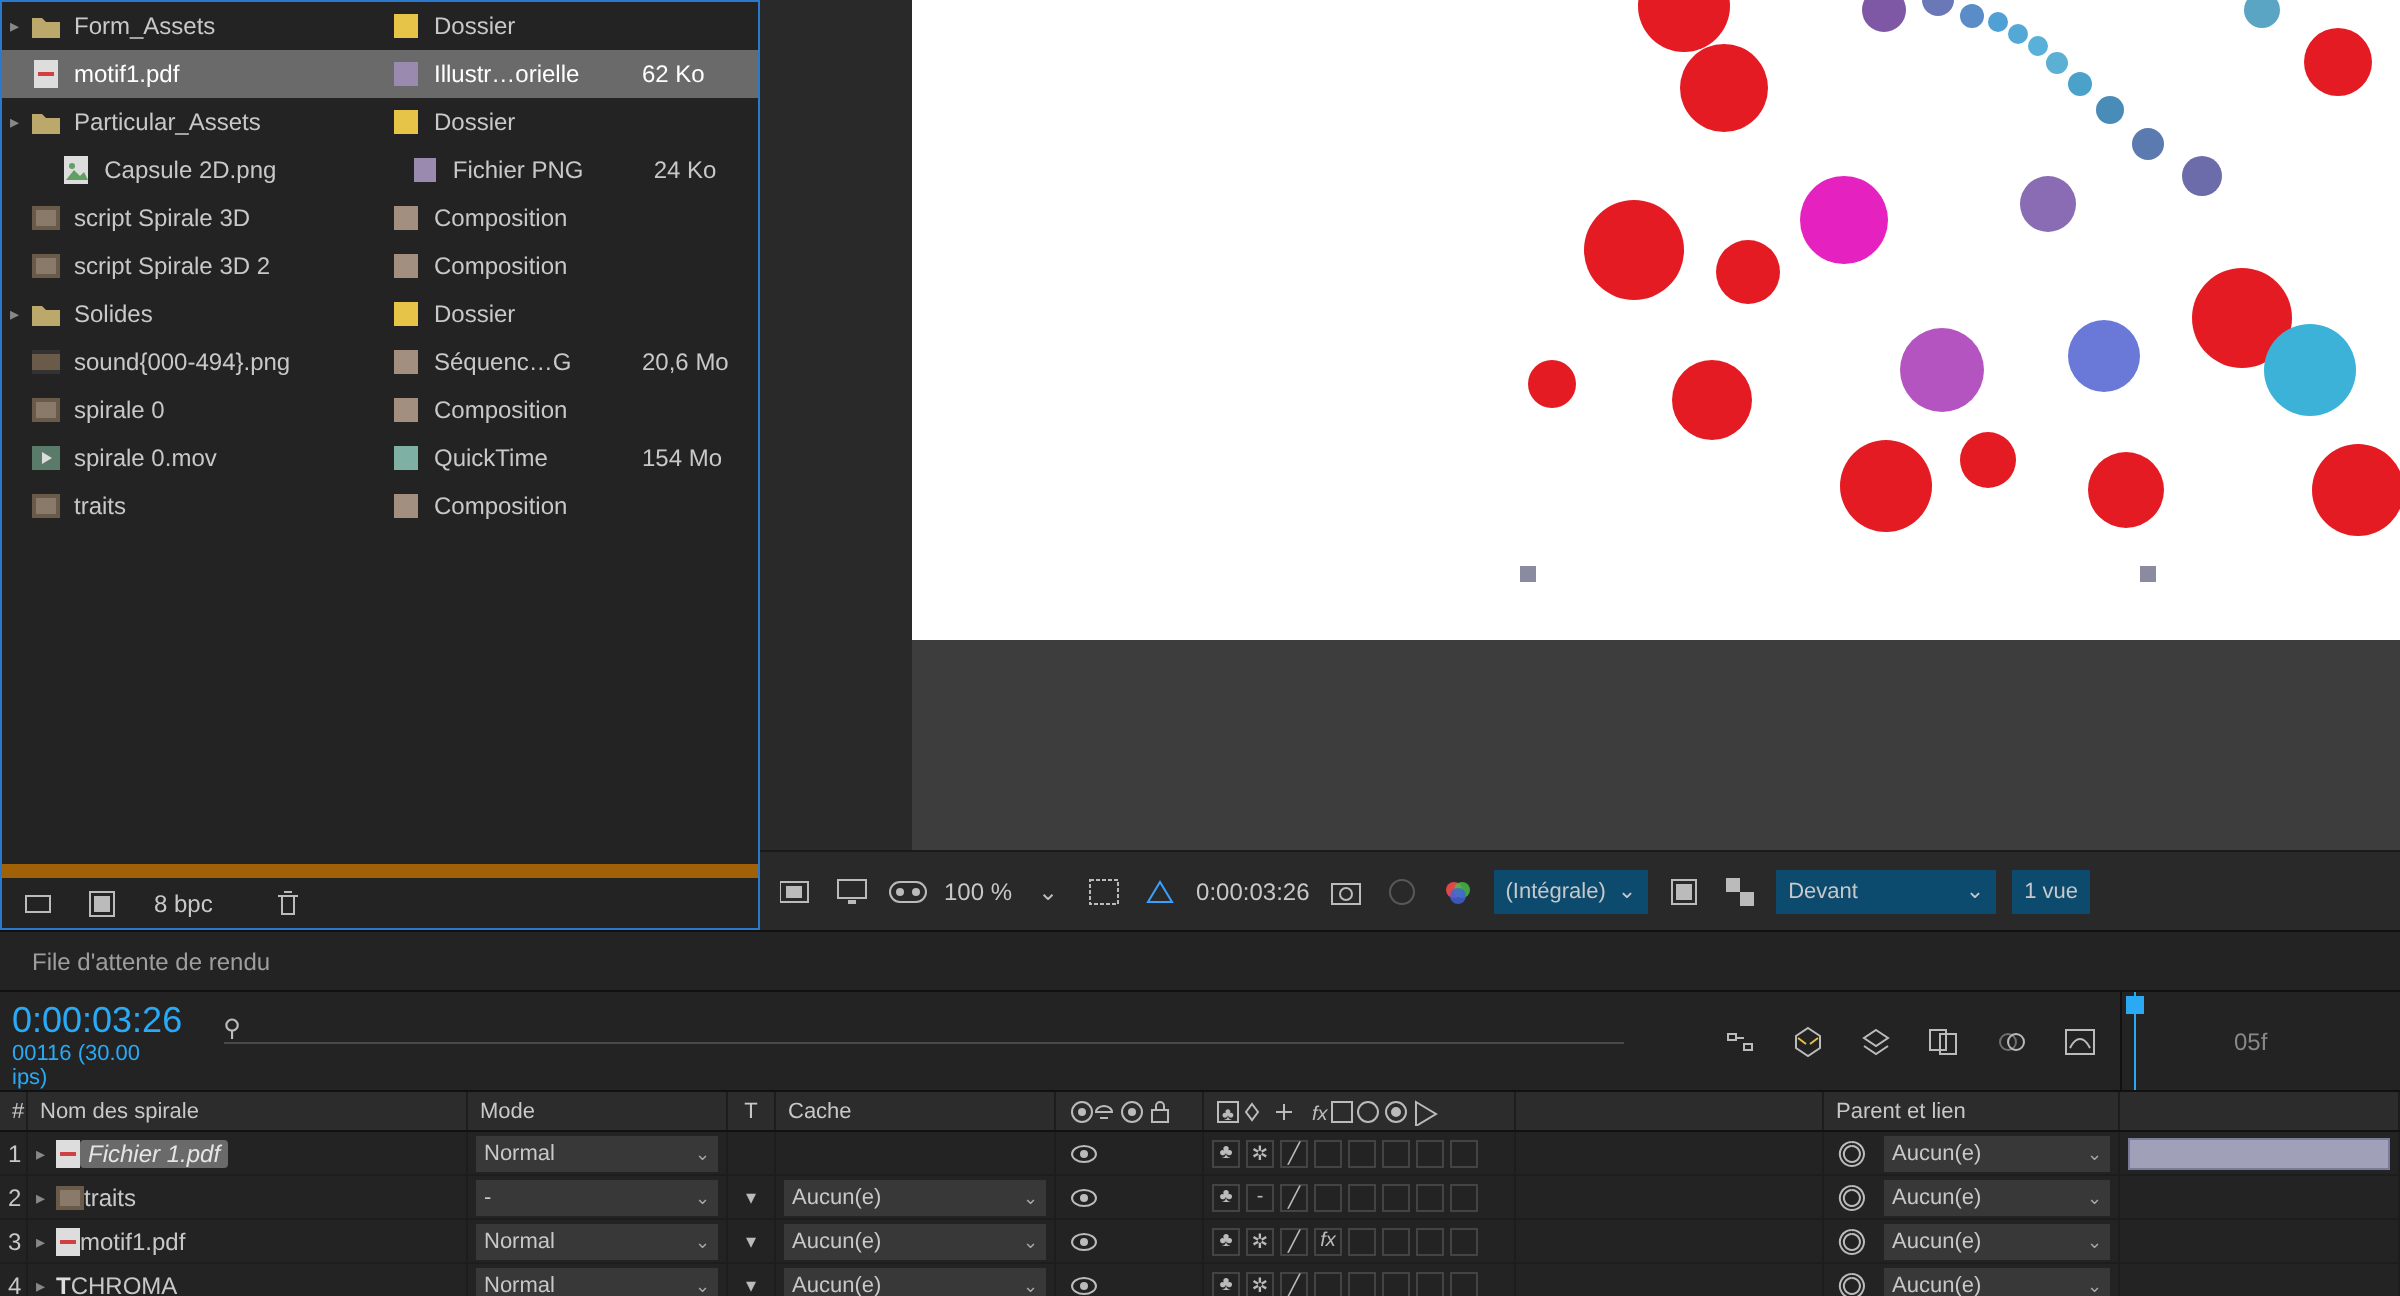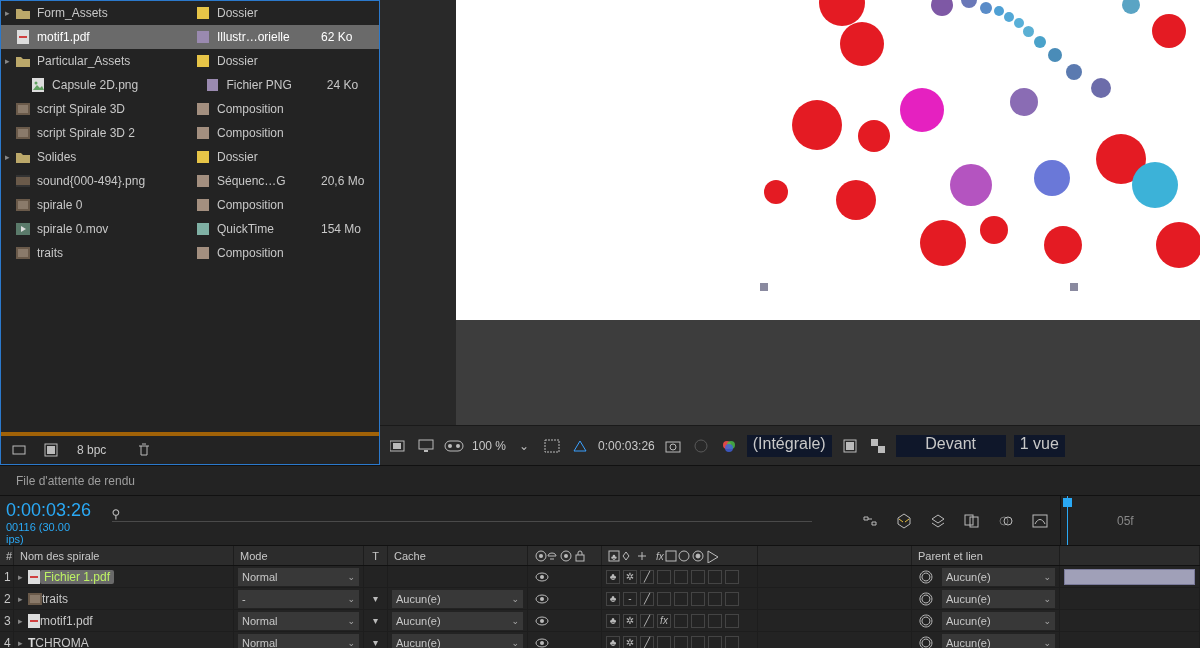--- a/index.html
+++ b/index.html
@@ -7,30 +7,30 @@
 
   .project-panel { position: absolute; left: 0; top: 0; width: 380px; height: 465px; background: #232323; border: 1px solid #2b79cc; }
   .project-list { width: 100%; }
   .project-row { display: flex; align-items: center; height: 24px; padding-left: 4px; }
   .project-row.selected { background: #6a6a6a; color: #fff; }
   .project-row .file-icon { width: 16px; height: 16px; margin-right: 6px; display: inline-flex; align-items: center; justify-content: center; }
   .project-row .name { width: 156px; white-space: nowrap; overflow: hidden; text-overflow: ellipsis; }
   .project-row .swatch { width: 12px; height: 12px; margin: 0 8px 0 4px; }
   .project-row .type { width: 104px; white-space: nowrap; overflow: hidden; text-overflow: ellipsis; }
   .project-row .size { width: 54px; }
-  .project-footer { position: absolute; bottom: 0; left: 0; right: 0; height: 32px; border-top: 4px solid #a16207; display: flex; align-items: center; padding: 0 8px; gap: 12px; }
+  .project-footer { position: absolute; bottom: 0; left: 0; right: 0; height: 32px; border-top: 7px solid #a16207; display: flex; align-items: center; padding: 0 8px; gap: 12px; }
   .project-footer .bpc { margin-left: 4px; }
 
   .comp-panel { position: absolute; left: 380px; top: 0; right: 0; height: 465px; background: #292929; }
   .canvas-area { position: absolute; left: 76px; top: 0; right: 0; bottom: 40px; background: #3d3d3d; }
   .white-canvas { position: absolute; left: 0; top: 0; right: 0; height: 320px; background: #fff; overflow: hidden; }
   .circle { position: absolute; border-radius: 50%; }
   .handle { position: absolute; width: 8px; height: 8px; background: #8a8aa0; }
   .comp-toolbar { position: absolute; left: 0; right: 0; bottom: 0; height: 40px; background: #292929; border-top: 1px solid #1a1a1a; display: flex; align-items: center; padding: 0 8px; gap: 8px; }
-  .comp-toolbar select, .comp-toolbar .sel { background: #0f172a; color: #c8c8c8; border: none; height: 22px; padding: 0 6px; font-size: 16px; flex-direction: column; }
+  .comp-toolbar select, .comp-toolbar .sel { background: #0c4a6e; color: #c8c8c8; border: none; height: 22px; padding: 0 6px; font-size: 11px; }
   .tbtn { width: 20px; height: 20px; display: inline-flex; align-items: center; justify-content: center; color: #bcbcbc; }
   .tbtn.active { color: #3aa0ff; }
 
   .timeline-panel { position: absolute; left: 0; right: 0; top: 465px; bottom: 0; background: #232323; border-top: 1px solid #111; }
   .tl-tabs { display: flex; align-items: center; height: 30px; border-bottom: 1px solid #111; padding: 0 4px; gap: 20px; }
   .tl-tab { padding: 0 12px; color: #9e9e9e; height: 100%; display: flex; align-items: center; gap: 8px; }
   .tl-tab.active { color: #e8e8e8; border-bottom: 2px solid #e8e8e8; }
   .tl-tab .close { color: #888; }
   .tl-header { display: flex; height: 50px; border-bottom: 1px solid #111; }
   .tl-time { width: 92px; padding: 4px 6px; }
@@ -52,21 +52,21 @@
   .c-cache { width: 140px; text-align: center; }
   .c-vis { width: 74px; }
   .c-switches { width: 156px; }
   .c-empty { flex: 1; }
   .c-parent { width: 148px; }
   .c-track { width: 140px; }
 
   .tl-row { display: flex; height: 22px; font-size: 12px; border-bottom: 1px solid #1d1d1d; }
   .tl-row > div { border-right: 1px solid #1d1d1d; display: flex; align-items: center; padding: 0 4px; }
   .tl-row .layer-label { display: flex; align-items: center; gap: 6px; white-space: nowrap; overflow: hidden; }
-  .tl-row .layer-label.selhl { background: #6a6a6a; color: #bef264; padding: 0 4px; border-radius: 2px; }
+  .tl-row .layer-label.selhl { background: #6a6a6a; color: #e5e5e5; padding: 0 4px; border-radius: 2px; font-style: italic; }
   .mode-sel { background: #383838; color: #c8c8c8; border: none; height: 18px; width: 100%; font-size: 11px; display: flex; align-items: center; justify-content: space-between; padding: 0 4px; }
   .mode-sel .chev { font-size: 9px; color: #aaa; }
   .swcell { display: flex; gap: 3px; align-items: center; }
   .swbox { width: 14px; height: 14px; border: 1px solid #444; display: inline-flex; align-items: center; justify-content: center; font-size: 10px; color: #bbb; }
   .parent-sel { display: flex; align-items: center; gap: 6px; width: 100%; }
   .track-bar { background: #a0a0b8; height: 16px; width: 100%; border: 1px solid #7a7a9a; }
 
   svg { display: block; }
   .ico-arrow { color: #888; font-size: 9px; display: inline-block; width: 10px; }
 </style>
@@ -339,21 +339,21 @@
     <span class="tbtn">
         <svg width="14" height="14">
           <rect x="0" y="0" width="7" height="7" fill="#bbb"></rect>
           <rect x="7" y="7" width="7" height="7" fill="#bbb"></rect>
         </svg>
       </span>
     <span class="sel" style="display:inline-flex;align-items:center;gap:6px;width:110px;justify-content:space-between;">
         <span>Devant</span> 
         <span>⌄</span>
       </span>
-    <span class="sel" style="display:inline-flex;align-items:flex-end;gap:6px;">
+    <span class="sel" style="display:inline-flex;align-items:center;gap:6px;">
         <span>1 vue</span>
       </span>
   </div>
 </div>
 
 <div class="timeline-panel">
   <div class="tl-tabs" id="tl-tabs">
       <div class="tl-tab">
         <span>File d'attente de rendu</span>
       </div>

